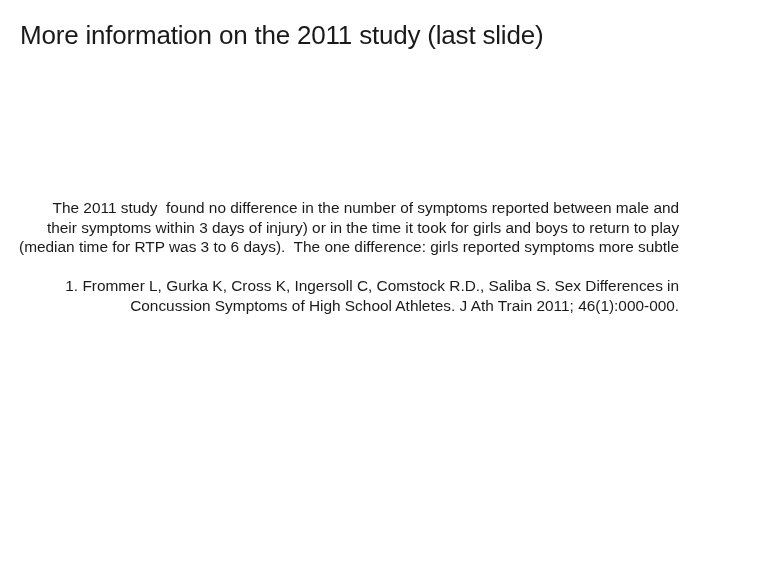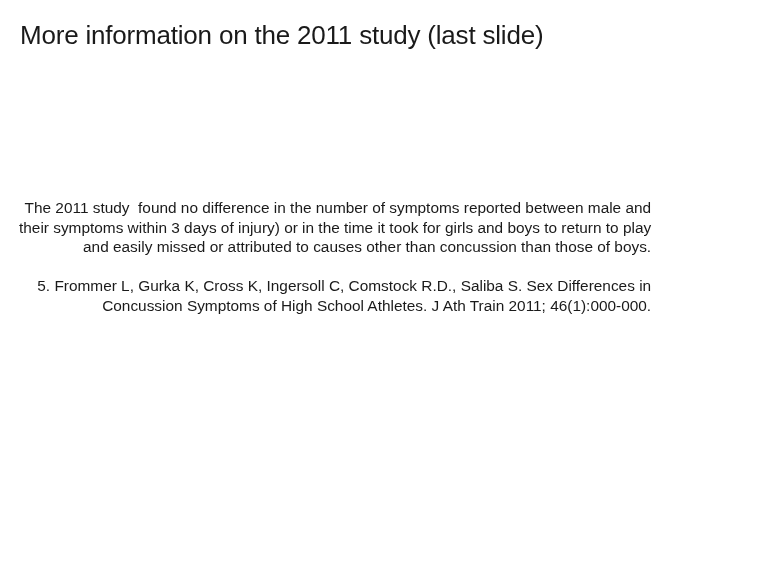--- a/index.html
+++ b/index.html
@@ -49,24 +49,24 @@
 
 <div class="slide">
 
   <div class="slide-title">More information on the 2011 study (last slide)</div>
 
   <div class="body-block">
 
     <div class="para">
       <div class="text-line">The 2011 study  found no difference in the number of symptoms reported between male and</div>
       <div class="text-line">their symptoms within 3 days of injury) or in the time it took for girls and boys to return to play</div>
-      <div class="text-line">and easily missed or attributed to causes other than concussion than those of boys.</div>
+      <div class="text-line">(median time for RTP was 3 to 6 days).  The one difference: girls reported symptoms more subtle</div>
     </div>
 
     <div class="para">
-      <div class="text-line">5. Frommer L, Gurka K, Cross K, Ingersoll C, Comstock R.D., Saliba S. Sex Differences in</div>
+      <div class="text-line">1. Frommer L, Gurka K, Cross K, Ingersoll C, Comstock R.D., Saliba S. Sex Differences in</div>
       <div class="text-line">Concussion Symptoms of High School Athletes. J Ath Train 2011; 46(1):000-000.</div>
     </div>
 
 
   </div>
 
 </div>
 
 </body></html>

